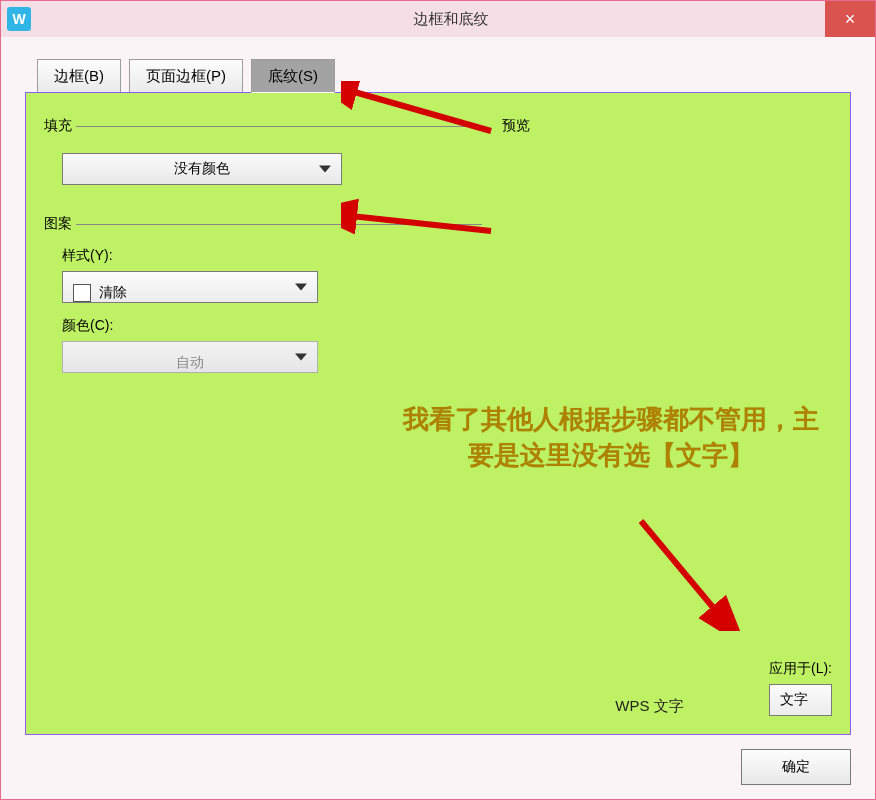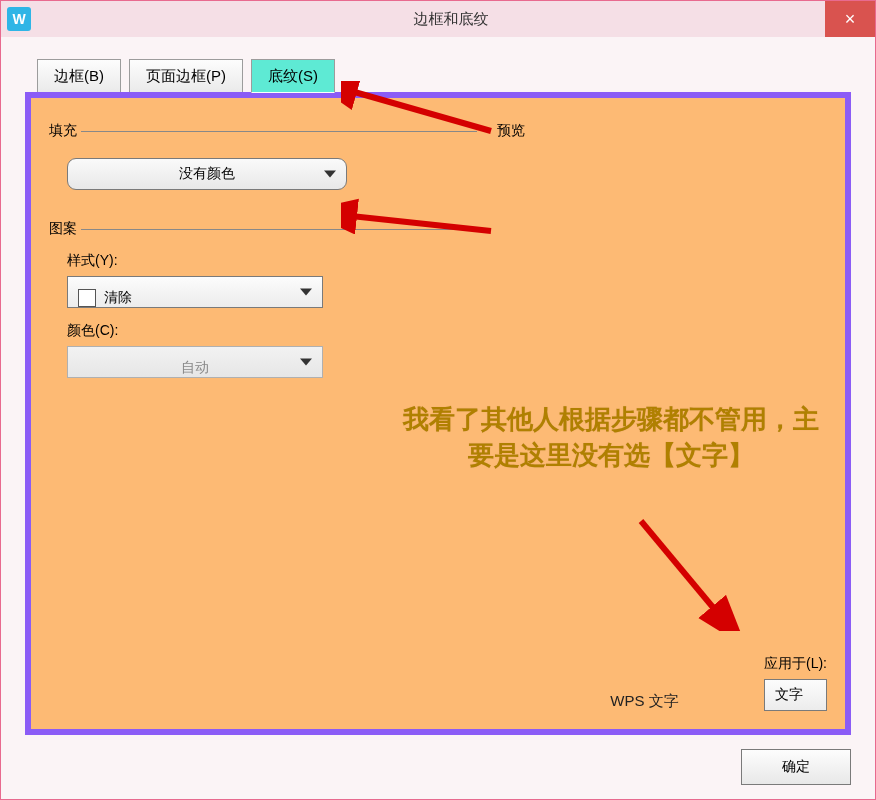--- a/index.html
+++ b/index.html
@@ -72,30 +72,30 @@
     height: 34px;
     padding: 0 16px;
     border: 1px solid #9c9c9c;
     background: linear-gradient(#fdfdfd,#eaeaea);
     display: flex;
     align-items: center;
     cursor: pointer;
     font-size: 15px;
   }
   .tab.active {
-    background: #5eead4;
+    background: #a3a3a3;
     border-bottom: 1px solid #fff;
     position: relative;
     z-index: 2;
   }
   .panel {
     position: absolute;
     left: 24px; right: 24px; top: 55px; bottom: 64px;
-    border: 6px solid #8b5cf6;
-    background: #fdba74;
+    border: 1px solid #8b5cf6;
+    background: #bef264;
     padding: 24px 18px 18px 18px;
   }
   .columns {
     display: flex;
     gap: 20px;
     height: 100%;
   }
   .col-left { flex: 1; }
   .col-right {
     width: 330px;
@@ -117,21 +117,21 @@
   .combo {
     height: 32px;
     border: 1px solid #7a7a7a;
     background: linear-gradient(#fafafa,#e8e8e8);
     display: flex;
     align-items: center;
     justify-content: center;
     position: relative;
     cursor: pointer;
   }
-  .combo.wide { width: 280px; border-radius: 9px; }
+  .combo.wide { width: 280px; }
   .combo .arrow, .select .arrow {
     position: absolute;
     right: 10px; top: 50%;
     transform: translateY(-50%);
     width: 0; height: 0;
     border-left: 6px solid transparent;
     border-right: 6px solid transparent;
     border-top: 7px solid #333;
   }
 

